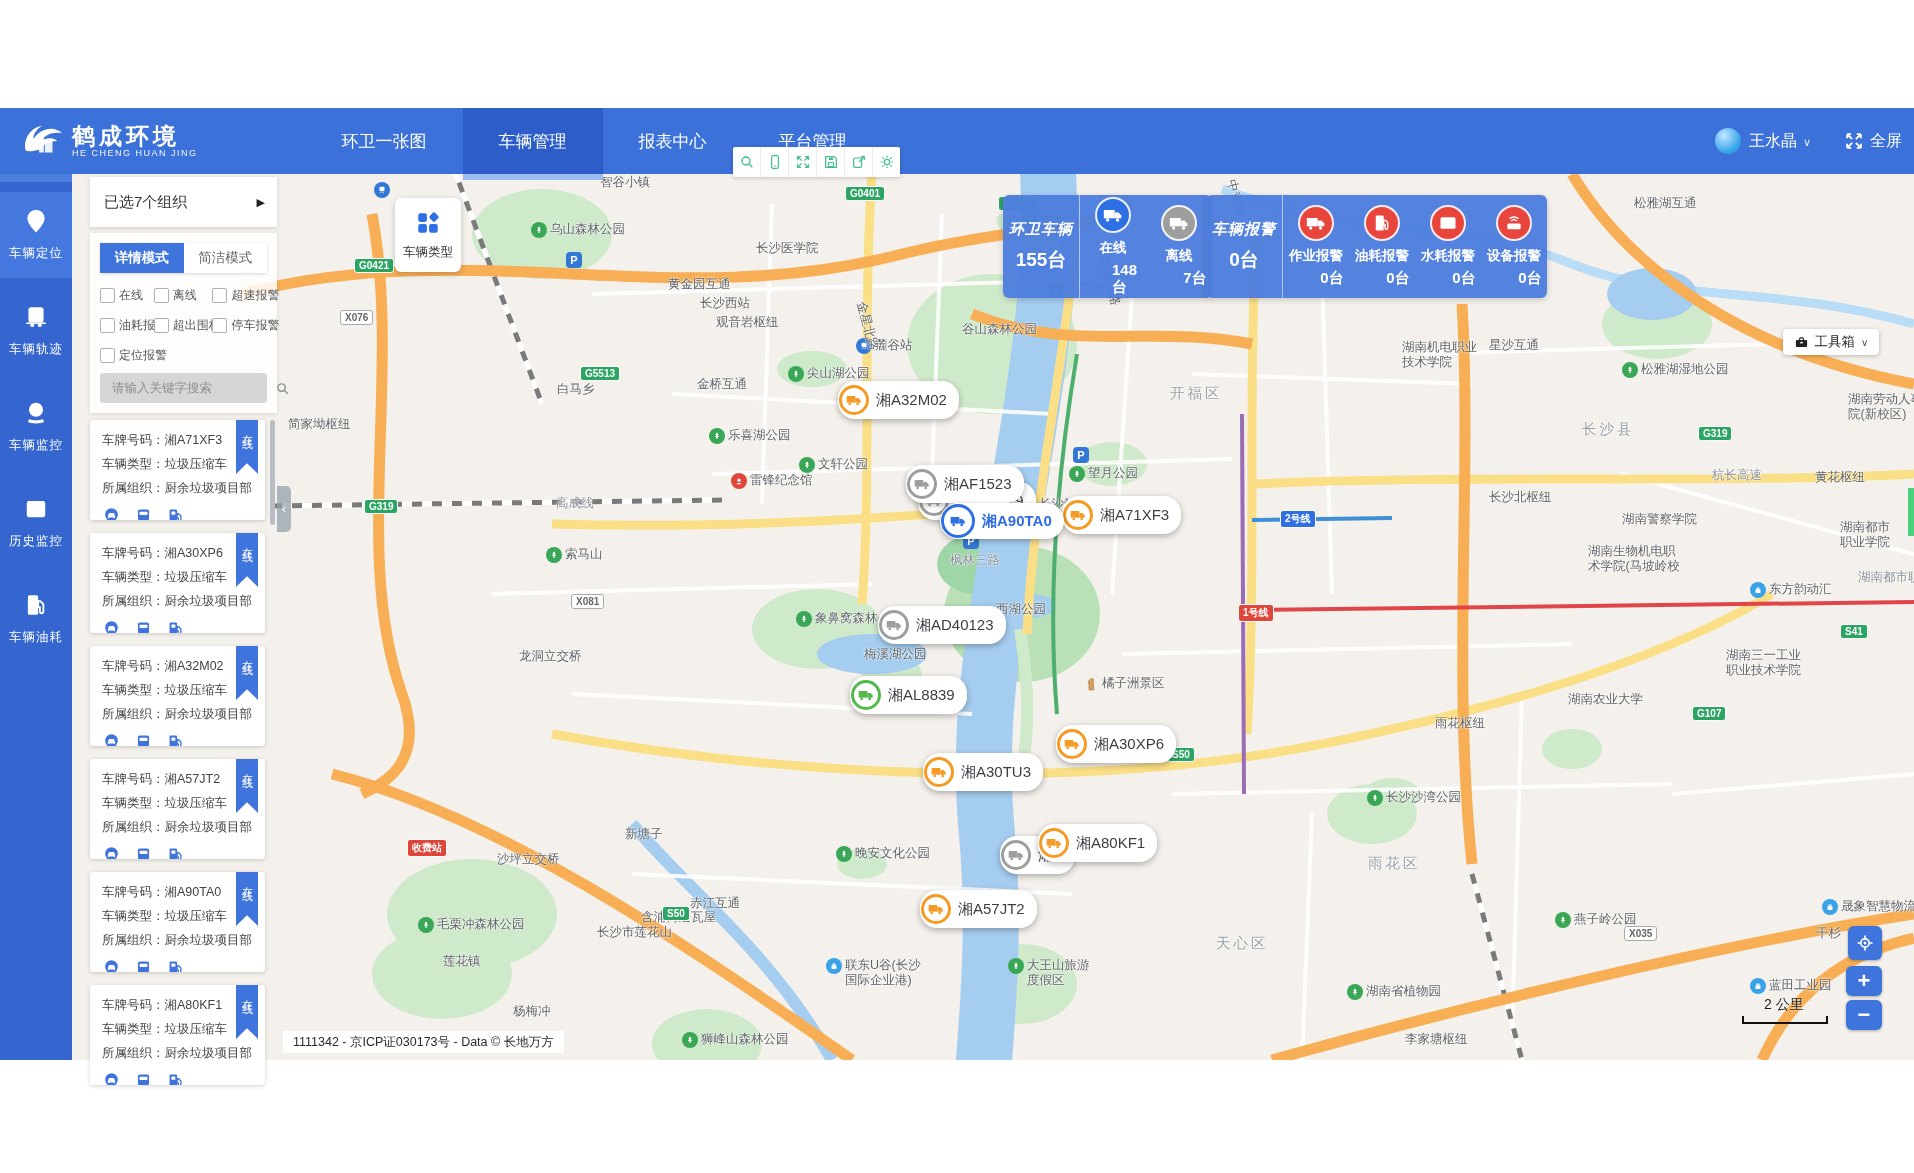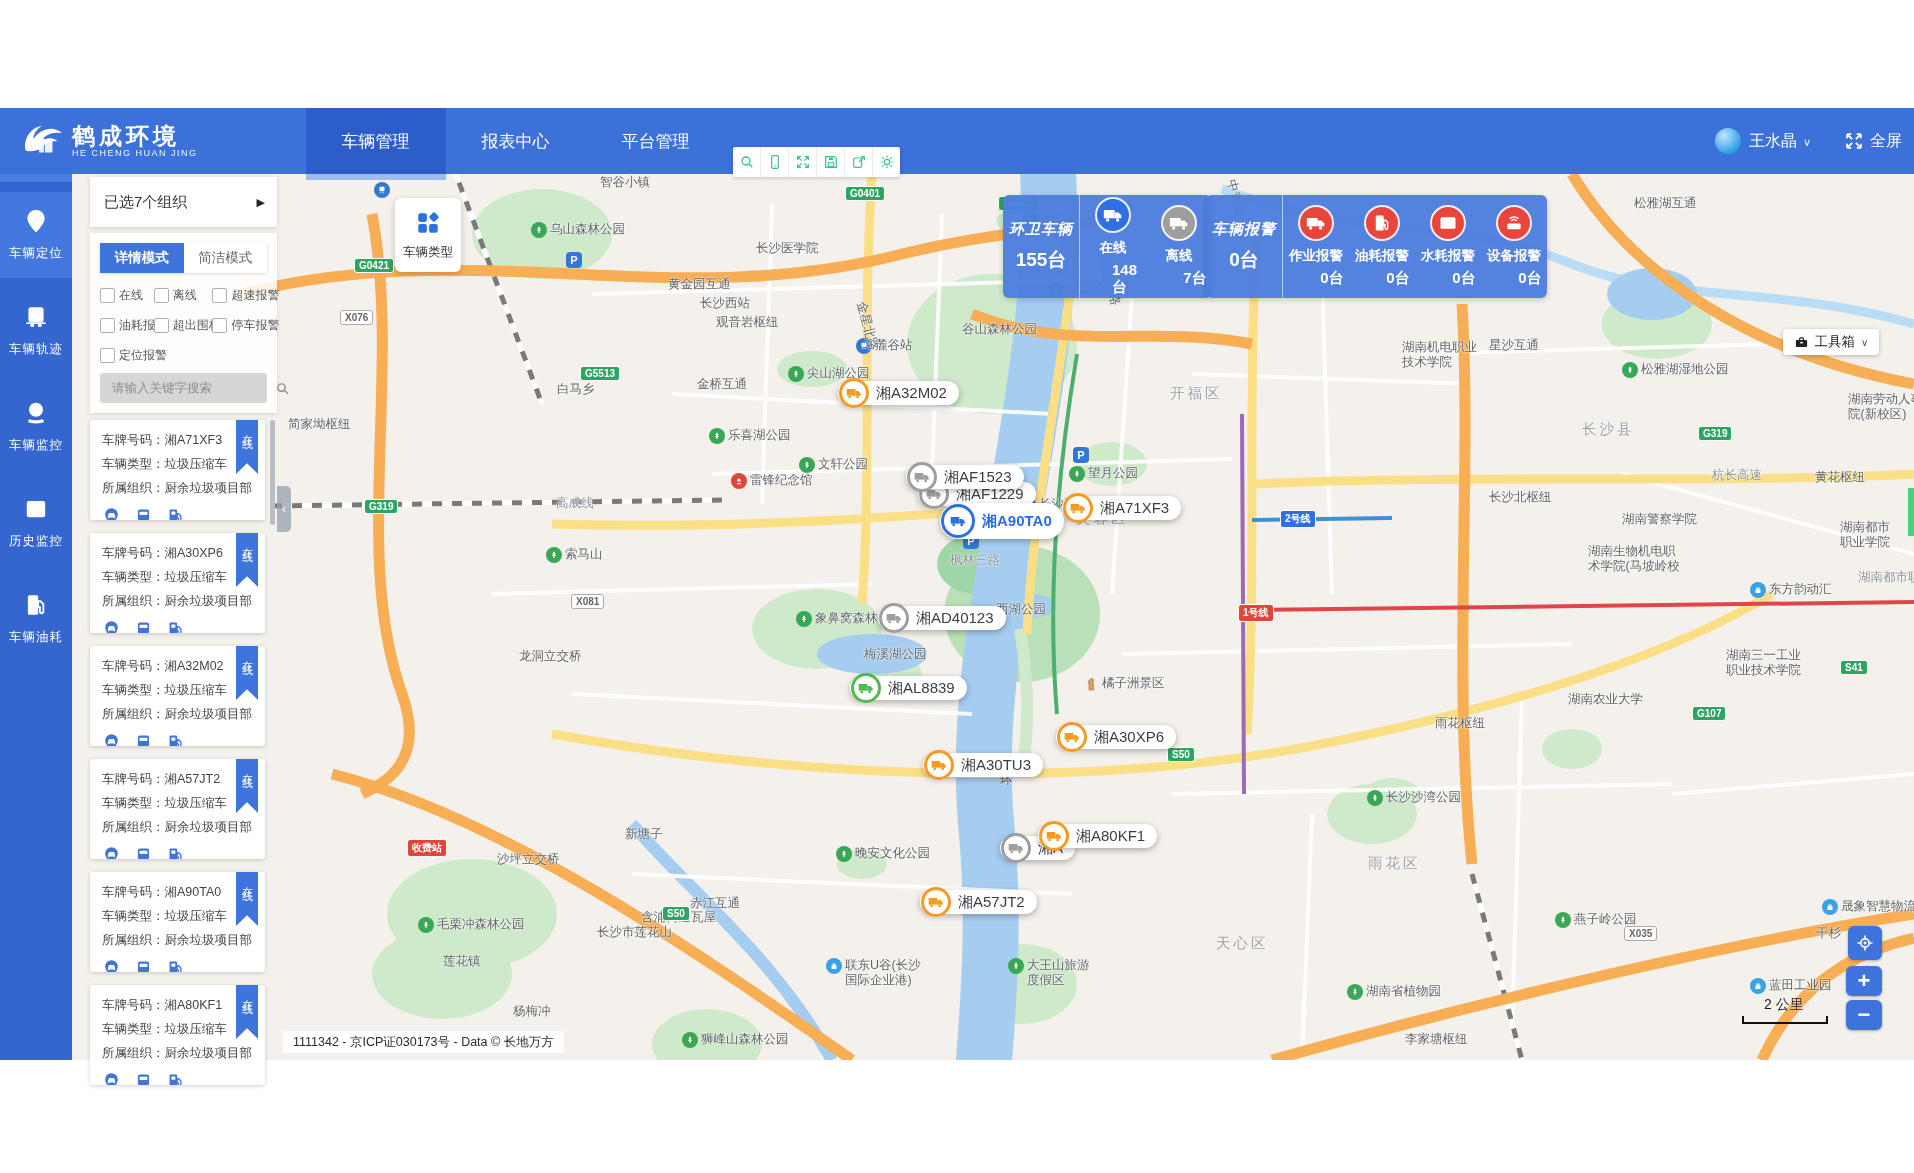--- a/index.html
+++ b/index.html
@@ -117,21 +117,21 @@
   .poi.road .poi-text{color:#8a8f98;}
   .poi.v{transform:rotate(75deg);transform-origin:left top;}
   .poi.vv .poi-text{writing-mode:vertical-rl;letter-spacing:2px;}
   .shield{position:absolute;z-index:21;font-size:10px;font-weight:bold;padding:1px 4px;border-radius:3px;white-space:nowrap;}
   .shield.g{background:#2ba562;color:#fff;border:1px solid #fff;}
   .shield.w{background:#fff;color:#666;border:1px solid #aaa;}
   .shield.b{background:#2f6fe4;color:#fff;border:1px solid #fff;}
   .shield.r{background:#e0453a;color:#fff;border:1px solid #fff;}
 
   
-  .marker{position:absolute;height:24px;background:#fff;border-radius:17px;display:flex;align-items:center;box-shadow:0 2px 6px rgba(0,0,0,.3);padding-right:12px;cursor:pointer;}
+  .marker{position:absolute;height:38px;background:#fff;border-radius:17px;display:flex;align-items:center;box-shadow:0 2px 6px rgba(0,0,0,.3);padding-right:12px;cursor:pointer;}
   .m-circle{width:30px;height:30px;border-radius:50%;background:#fff;border:3px solid;box-sizing:border-box;display:flex;align-items:center;justify-content:center;margin:1px;flex:none;}
   .m-circle svg{width:16px;height:16px;}
   .m-label{font-size:15px;color:#3a3f45;margin-left:6px;white-space:nowrap;}
   .marker.selected{height:36px;border-radius:19px;}
   .marker.selected .m-circle{width:34px;height:34px;}
   .marker.selected .m-label{color:#2e6be6;font-weight:bold;}
 
   
   #locate-btn{position:absolute;left:1848px;top:926px;width:34px;height:34px;background:#3f74dd;border-radius:6px;z-index:46;display:flex;align-items:center;justify-content:center;cursor:pointer;box-shadow:0 1px 3px rgba(0,0,0,.3);}
   #locate-btn svg{width:20px;height:20px;}
@@ -611,21 +611,21 @@
     <div class="shield g" style="left: 354px; top: 258px;">G0421</div>
     <div class="shield w" style="left: 340px; top: 310px;">X076</div>
     <div class="shield g" style="left: 580px; top: 366px;">G5513</div>
     <div class="shield g" style="left: 364px; top: 499px;">G319</div>
     <div class="shield w" style="left: 571px; top: 594px;">X081</div>
     <div class="shield g" style="left: 662px; top: 906px;">S50</div>
     <div class="shield g" style="left: 1167px; top: 747px;">S50</div>
     <div class="shield w" style="left: 1624px; top: 926px;">X035</div>
     <div class="shield g" style="left: 1692px; top: 706px;">G107</div>
     <div class="shield g" style="left: 1698px; top: 426px;">G319</div>
-    <div class="shield g" style="left: 1840px; top: 660px; text-align: center;">S41</div>
+    <div class="shield g" style="left: 1840px; top: 624px; text-align: center;">S41</div>
     <div class="shield b" style="left: 1280px; top: 510px;">2号线</div>
     <div class="shield r" style="left: 1238px; top: 604px;">1号线</div>
     <div class="shield r" style="left: 407px; top: 839px;">收费站</div>
     <div class="marker" style="left: 918px; top: 482px; z-index: 25; pointer-events: auto;">
       <span class="m-circle" style="border-color:#9e9e9e;color:#9e9e9e">
         <svg viewBox="0 0 24 24" fill="currentColor">
           <path d="M1 6h13v10H1z"></path>
           <path d="M14 9h4.5L22 12.5V16h-8z"></path>
           <circle cx="5.5" cy="18" r="2"></circle>
           <circle cx="17.5" cy="18" r="2"></circle>
@@ -761,20 +761,21 @@
     <svg viewBox="0 0 48 48">
       <path fill="#fff" d="M8 34C5 22 13 10 25 8c-6 4-9 9-9 14 8-12 22-14 30-6-10-2-18 2-22 8 6-4 13-4 17 0-8 0-14 3-17 8-2 1-12 4-16 2z"></path>
       <path fill="#fff" d="M22 20h5v16h-5z M28 24l8-3v15h-8z" opacity=".9"></path>
     </svg>
     <div id="logo-text">
       <div id="logo-title">鹤成环境</div>
       <div id="logo-sub">HE CHENG HUAN JING</div>
     </div>
   </div>
   <div id="nav">
+      <div class="nav-item">环卫一张图</div>
       <div class="nav-item active">车辆管理</div>
       <div class="nav-item">报表中心</div>
       <div class="nav-item">平台管理</div>
     </div>
   <div id="header-right">
     <div id="avatar"></div>
     <span id="user-name">王水晶</span>
     <span id="user-caret">∨</span>
     <div id="fullscreen">
       <svg viewBox="0 0 24 24">

